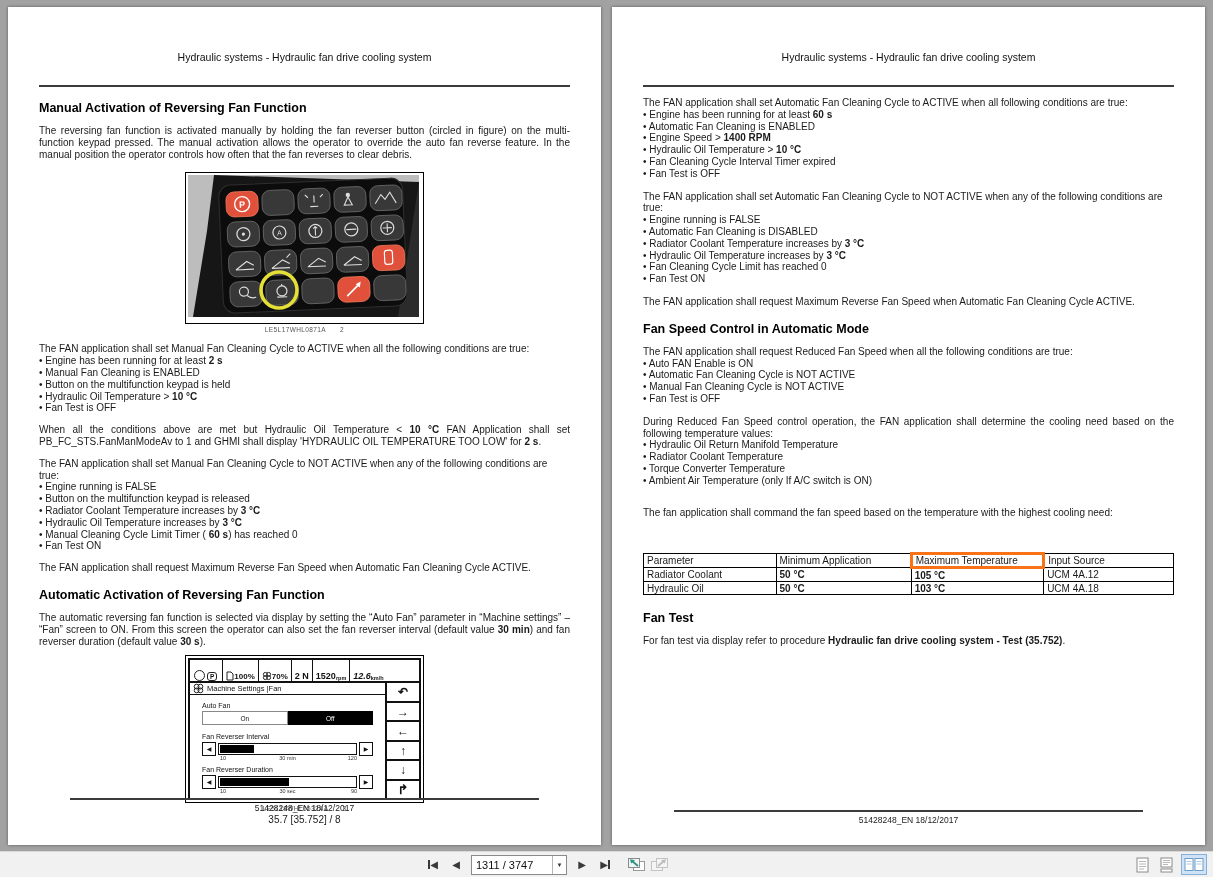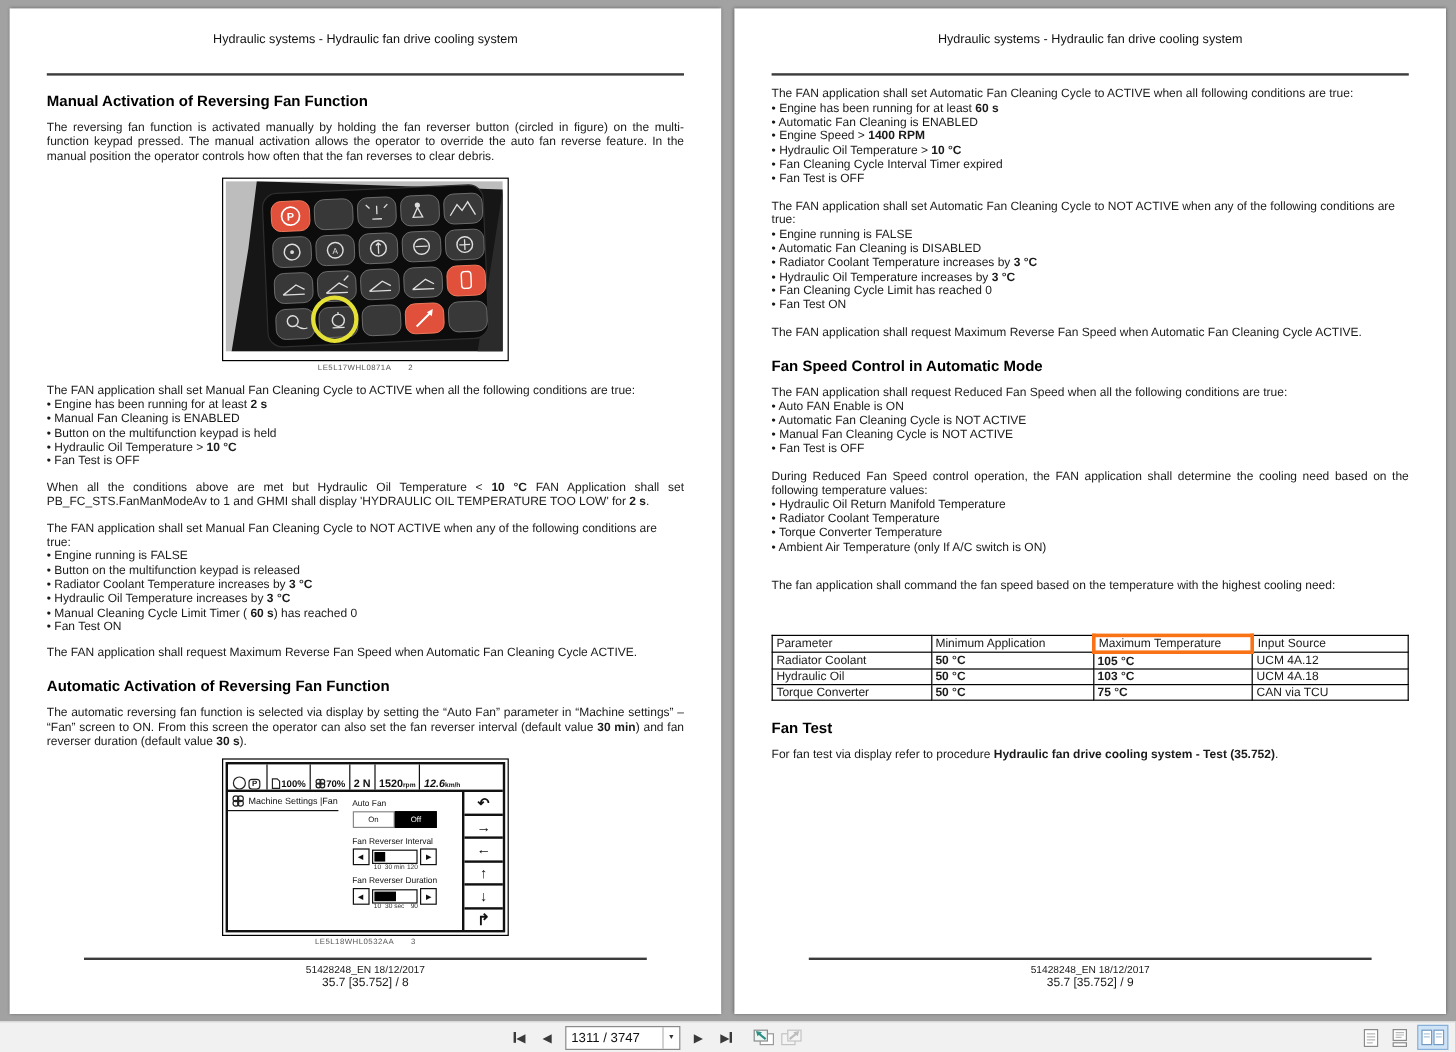--- a/index.html
+++ b/index.html
@@ -2,21 +2,21 @@
 <html><head>
 <meta charset="utf-8">
 <style>
   html,body{margin:0;padding:0}
   body{width:1213px;height:877px;background:#a2a2a2;position:relative;overflow:hidden;
        font-family:"Liberation Sans", sans-serif;color:#1a1a1a;}
   .page{position:absolute;top:7px;width:593px;height:838px;background:#fff;
         box-shadow:0 0 3px rgba(0,0,0,.45);}
   .page.left{left:8px}.page.right{left:612px}
   .page-inner{position:absolute;left:31px;right:31px;top:0;bottom:0}
-  .doc-header{text-align:center;padding-top:20px;font-size:10.5px;color:#111}
+  .doc-header{text-align:center;padding-top:44px;font-size:10.5px;color:#111}
   .rule{border-top:2px solid #3c3c3c;margin-top:22px}
   .sec-h{font-size:12.5px;font-weight:bold;margin-top:14px;color:#000}
   .para{font-size:10px;line-height:11.8px;margin-top:10px;text-align:justify}
   .para.nj{text-align:left}
   .bullets{font-size:10px;line-height:11.8px}
   .bullet{white-space:normal}
   b{font-weight:bold}
   .figure{width:239px;margin:12px auto 0}
   .figbox{border:1px solid #000;background:#fff;padding:2px}
   .figcaption{text-align:center;font-size:6.5px;color:#555;margin-top:2px;letter-spacing:.4px}
@@ -28,21 +28,21 @@
   
   .screen{border:2px solid #111;background:#fff;height:138px;display:flex;flex-direction:column}
   .scr-top{display:flex;align-items:flex-end;height:21px;border-bottom:2px solid #111;
            font-size:8px;font-weight:bold;color:#111}
   .scr-top .sep{width:1px;background:#111;height:100%;margin:0 3px}
   .mini-round{width:9px;height:9px;border:1.3px solid #222;border-radius:50%;margin:0 2px 0 4px}
   .mini-p{border:1.3px solid #222;border-radius:3px;font-size:6.5px;font-weight:bold;
           padding:0 2px;margin-right:2px}
   .unit{font-size:5.5px;font-weight:bold}
   .scr-mid{flex:1;display:flex;min-height:0}
-  .scr-main{flex:1;display:flex;border-right:2px solid #111}
+  .scr-main{flex:1;display:flex;flex-direction:column;border-right:2px solid #111}
   .scr-right{width:32px;display:flex;flex-direction:column}
   .scr-right .cell{flex:1;border-bottom:2px solid #111;display:flex;align-items:center;
                    justify-content:center;font-size:12px;font-weight:bold;color:#111}
   .scr-right .cell:last-child{border-bottom:none;font-size:13px}
   .scr-title{display:flex;align-items:center;gap:3px;height:15px;border-bottom:1.3px solid #111;
              font-size:7.5px;padding-left:3px;color:#111}
   .scr-content{padding:7px 12px 0 12px}
   .lab{font-size:7px;margin-bottom:2px;color:#111}
   .toggle{display:flex;height:14px;margin-bottom:8px}
   .tg{flex:1;display:flex;align-items:center;justify-content:center;font-size:6.5px}
@@ -331,36 +331,29 @@
             <td style="border: 1px solid rgb(0, 0, 0); padding: 0px 3px; height: 12px; font-weight: bold;">50 °C</td>
             <td style="border: 1px solid rgb(0, 0, 0); padding: 0px 3px; height: 12px; font-weight: bold;">105 °C</td>
             <td style="border: 1px solid rgb(0, 0, 0); padding: 0px 3px; height: 12px;">UCM 4A.12</td>
           </tr>
           <tr>
             <td style="border: 1px solid rgb(0, 0, 0); padding: 0px 3px; height: 12px;">Hydraulic Oil</td>
             <td style="border: 1px solid rgb(0, 0, 0); padding: 0px 3px; height: 12px; font-weight: bold;">50 °C</td>
             <td style="border: 1px solid rgb(0, 0, 0); padding: 0px 3px; height: 12px; font-weight: bold;">103 °C</td>
             <td style="border: 1px solid rgb(0, 0, 0); padding: 0px 3px; height: 12px;">UCM 4A.18</td>
           </tr>
-          <tr>
-            <td style="border: 1px solid rgb(0, 0, 0); padding: 0px 3px; height: 12px;">Torque Converter</td>
-            <td style="border: 1px solid rgb(0, 0, 0); padding: 0px 3px; height: 12px; font-weight: bold;">50 °C</td>
-            <td style="border: 1px solid rgb(0, 0, 0); padding: 0px 3px; height: 12px; font-weight: bold;">75 °C</td>
-            <td style="border: 1px solid rgb(0, 0, 0); padding: 0px 3px; height: 12px;">CAN via TCU</td>
-          </tr>
         </tbody>
     </table>
 
     <div class="sec-h" style="margin-top:16px">Fan Test</div>
     <div class="para nj"><span>For fan test via display refer to procedure </span><b>Hydraulic fan drive cooling system - Test (35.752)</b><span>.</span></div>
 
     <div class="page-footer">
       <div class="rule2"></div>
       <div class="pf1">51428248_EN 18/12/2017</div>
-      <div class="pf2">35.7 [35.752] / 9</div>
     </div>
   </div>
 </div>
 
 <div class="toolbar">
   <div class="nav-cluster">
     <div class="tb-btn">
         <span class="tb-bar"></span>
         <span>◀</span>
       </div>

